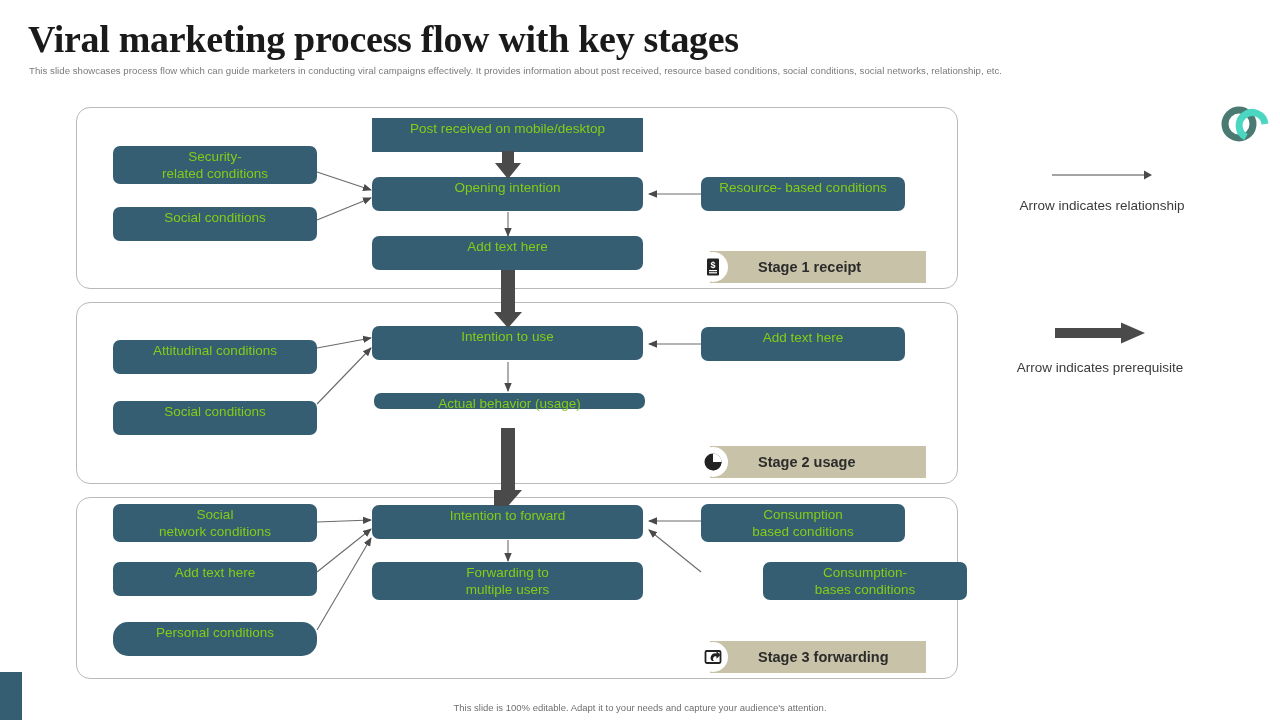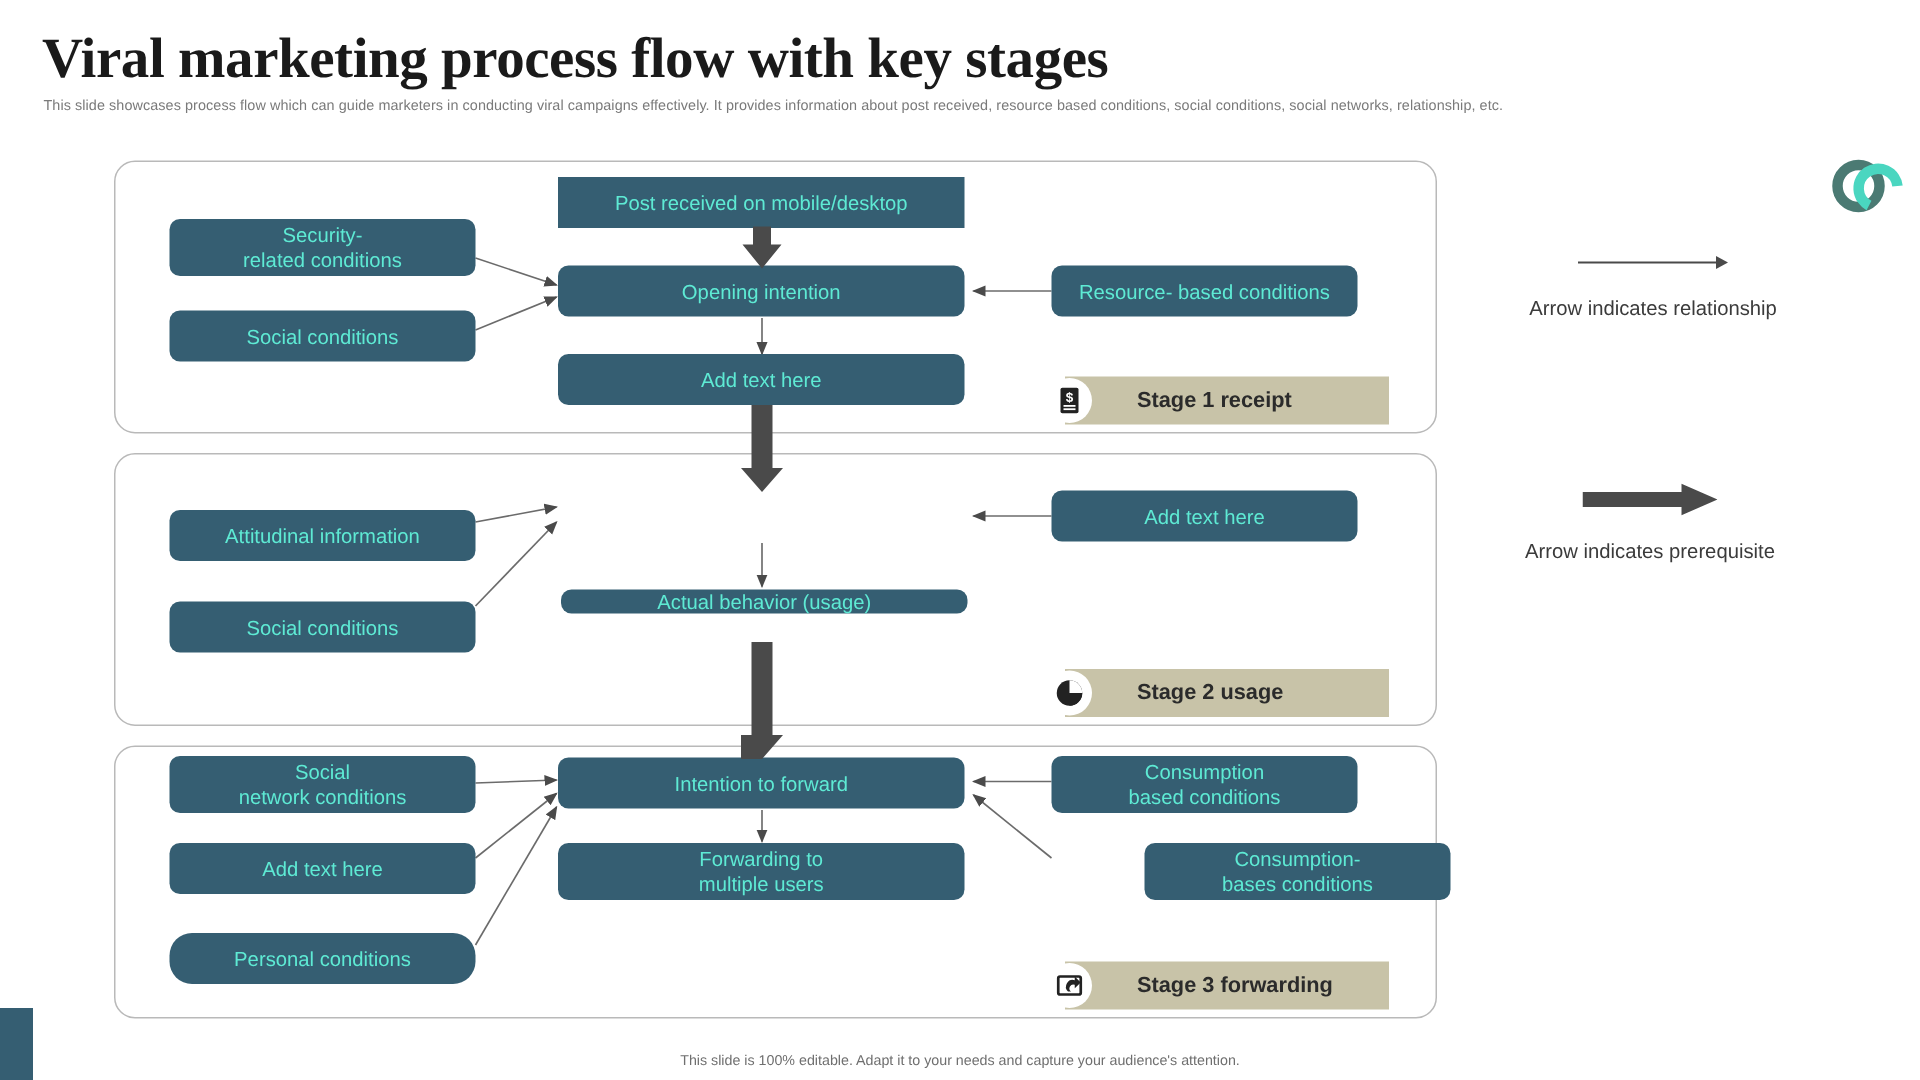--- a/index.html
+++ b/index.html
@@ -55,25 +55,24 @@
   }
   #panel-1 { left: 76px; top: 107px; width: 882px; height: 182px; }
   #panel-2 { left: 76px; top: 302px; width: 882px; height: 182px; }
   #panel-3 { left: 76px; top: 497px; width: 882px; height: 182px; }
 
   
   .box {
     position: absolute;
     background: #355e72;
     border-radius: 7px;
-    color: #5eead4;
+    color: #84cc16;
     font-size: 13.5px;
     line-height: 17px;
     display: flex;
-    align-items: center;
     justify-content: center;
     text-align: center;
     padding: 2px 6px;
     z-index: 5;
   }
   .box.square { border-radius: 0; }
 
   
   .stage-badge {
     position: absolute;
@@ -228,24 +227,27 @@
         <rect x="3" y="1.5" width="12" height="17" rx="1.2" fill="#222"></rect>
         <text x="9" y="11" font-size="9" font-family="Liberation Sans, sans-serif" fill="#fff" text-anchor="middle" font-weight="bold">$</text>
         <rect x="5" y="13" width="8" height="1.2" fill="#fff"></rect>
         <rect x="5" y="15.2" width="8" height="1.2" fill="#fff"></rect>
       </svg>
     </span>
     <span class="badge-label">Stage 1 receipt</span>
   </div>
 
   <div class="box" style="left:113px; top:340px; width:204px; height:34px;">
-    <span>Attitudinal information</span>
+    <span>Attitudinal conditions</span>
   </div>
   <div class="box" style="left:113px; top:401px; width:204px; height:34px;">
     <span>Social conditions</span>
+  </div>
+  <div class="box" style="left:372px; top:326px; width:271px; height:34px;">
+    <span>Intention to use</span>
   </div>
   <div class="box" style="left:374px; top:393px; width:271px; height:16px;">
     <span>Actual behavior (usage)</span>
   </div>
   <div class="box" style="left:701px; top:327px; width:204px; height:34px;">
     <span>Add text here</span>
   </div>
   <div class="stage-badge" style="left:710px; top:446px; width:216px;">
     <span class="badge-icon">
       <svg width="20" height="20" viewBox="0 0 20 20">

